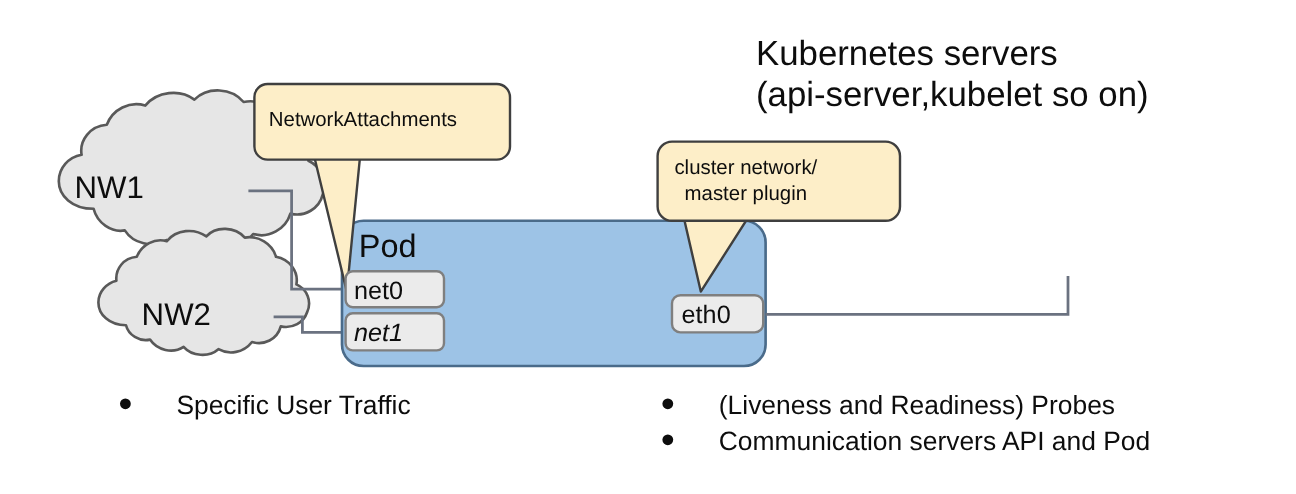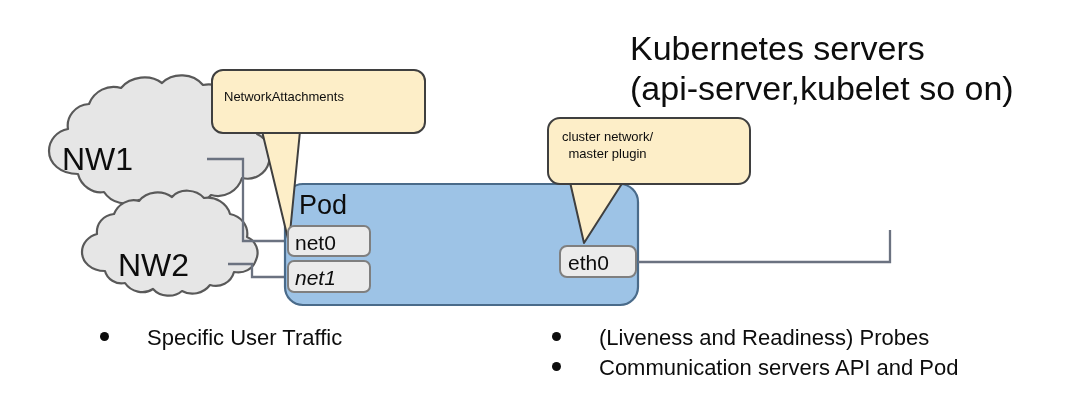--- a/index.html
+++ b/index.html
@@ -33,40 +33,40 @@
     line-height: 1.18;
   }
   .lbl-other-networks {
     left: 18px;
     top: 60px;
     font-size: 25px;
   }
   .lbl-k8s {
     left: 630px;
     top: 28px;
-    font-size: 34px;
+    font-size: 29px;
   }
   .cloud-text {
     position: absolute;
-    font-size: 32px;
+    font-size: 26px;
     white-space: pre;
   }
   .cloud-text-nw1 { left: 62px; top: 141px; }
   .cloud-text-nw2 { left: 118px; top: 247px; }
   .pod-text {
     position: absolute;
     left: 299px;
     top: 190px;
     font-size: 27px;
     white-space: pre;
   }
   .callout-text {
     position: absolute;
     white-space: pre;
-    font-size: 13px;
+    font-size: 17px;
     line-height: 1.28;
   }
   .callout-text-na { left: 224px; top: 89px; }
   .callout-text-cn { left: 562px; top: 129px; text-align: center; }
   .iface-text {
     position: absolute;
     font-size: 21px;
     white-space: pre;
   }
   .iface-net0 { left: 295px; top: 231px; }

